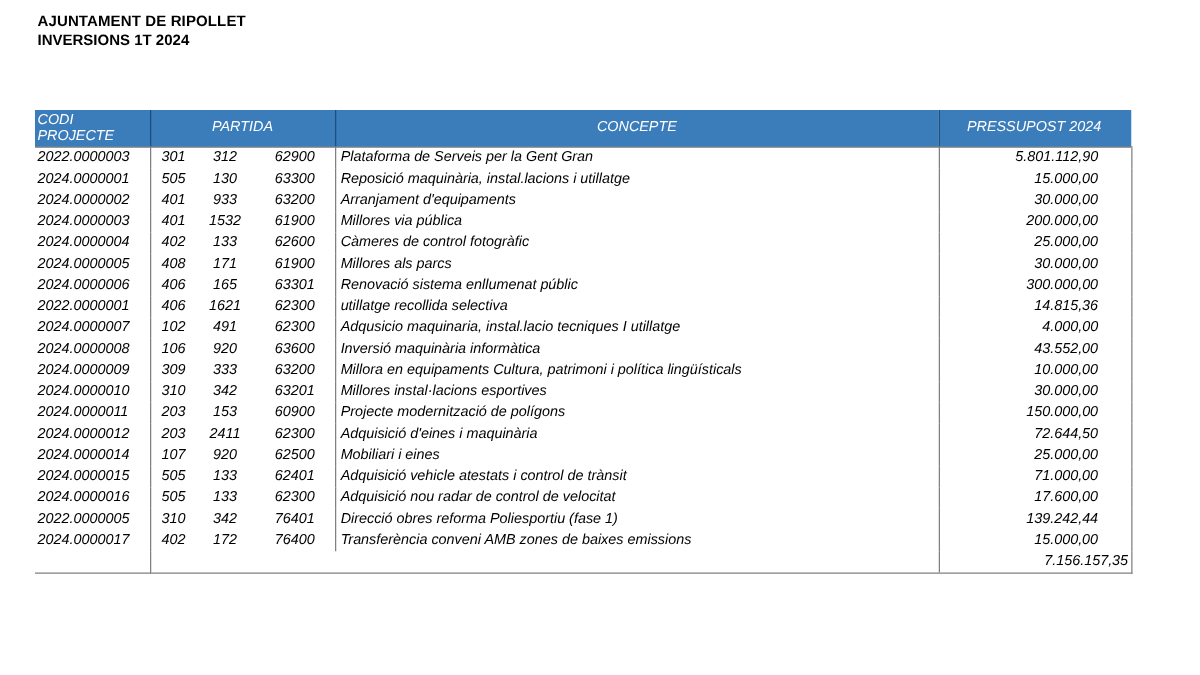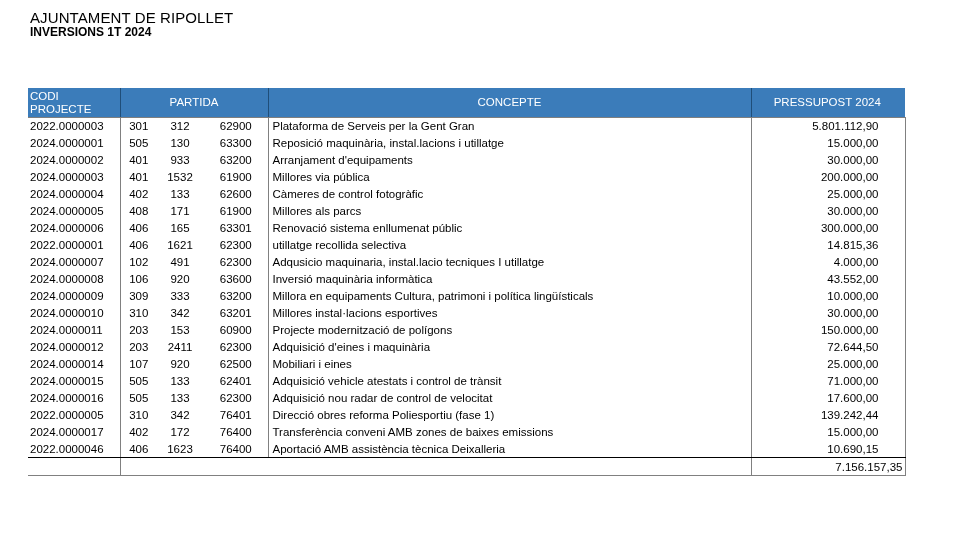--- a/index.html
+++ b/index.html
@@ -16,42 +16,43 @@
     position: relative;
   }
 
   
   .report-head {
     position: absolute;
     left: 30px;
     top: 10px;
   }
   .report-title {
-    font-size: 15px;
-    font-weight: normal;
+    font-size: 12px;
+    font-weight: bold;
     letter-spacing: 0.1px;
     line-height: 15px;
     white-space: nowrap;
   }
   .report-subtitle {
     font-size: 12px;
     font-weight: bold;
     line-height: 15px;
     white-space: nowrap;
   }
 
   
   .sheet {
     position: absolute;
     left: 28px;
     top: 88px;
     width: 877px;
     border-collapse: collapse;
     table-layout: fixed;
     font-size: 11.5px;
+    font-style: italic;
   }
   .sheet td, .sheet th {
     padding: 0;
     margin: 0;
     vertical-align: middle;
     font-weight: normal;
   }
 
   
   thead th {
@@ -300,28 +301,20 @@
         <td class="c-import">139.242,44</td>
       </tr>
       <tr>
         <td class="c-codi">2024.0000017</td>
         <td class="c-org">402</td>
         <td class="c-prog">172</td>
         <td class="c-econ">76400</td>
         <td class="c-concepte">Transferència conveni AMB zones de baixes emissions</td>
         <td class="c-import">15.000,00</td>
       </tr>
-      <tr class="last-row">
-        <td class="c-codi">2022.0000046</td>
-        <td class="c-org">406</td>
-        <td class="c-prog">1623</td>
-        <td class="c-econ">76400</td>
-        <td class="c-concepte">Aportació AMB assistència tècnica Deixalleria</td>
-        <td class="c-import">10.690,15</td>
-      </tr>
     </tbody>
   <tfoot>
     <tr class="total-row">
       <td class="t-codi"></td>
       <td class="t-blank" colspan="4"></td>
       <td class="t-total">7.156.157,35</td>
     </tr>
   </tfoot>
 </table>
 

